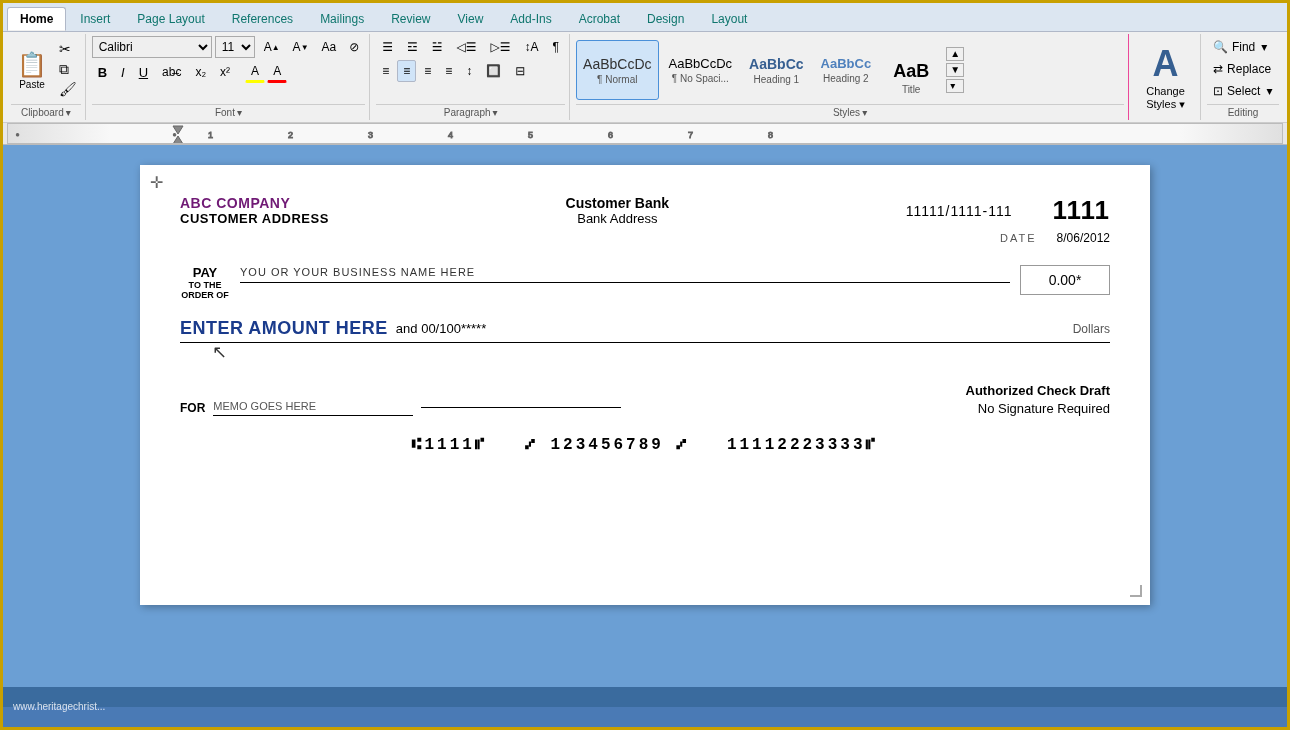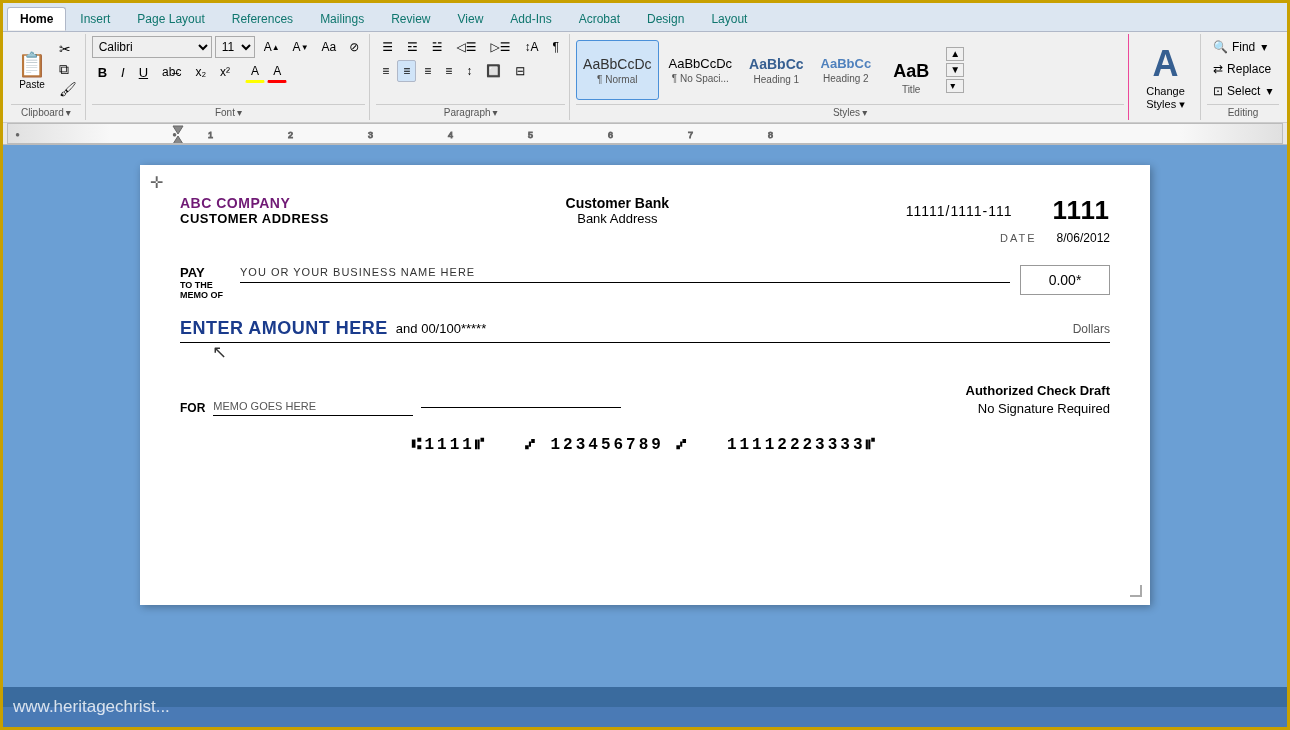--- a/index.html
+++ b/index.html
@@ -372,20 +372,21 @@
       align-items: flex-start;
       gap: 10px;
     }
 
     .pay-label {
       display: flex;
       flex-direction: column;
       font-size: 10px;
       font-weight: bold;
       min-width: 50px;
+      align-items: center;
     }
 
     .pay-to-line {
       flex: 1;
       border-bottom: 1px solid #000;
       padding-bottom: 3px;
       font-size: 12px;
       letter-spacing: 0.5px;
     }
 
@@ -494,21 +495,21 @@
     
     .bottom-bar {
       background: #3a6b9e;
       height: 20px;
       display: flex;
       align-items: center;
       padding: 0 10px;
     }
 
     .website-text {
-      font-size: 17px;
+      font-size: 10px;
       color: rgba(255,255,255,0.8);
       margin-top: 19px;
     }
 
     .scroll-arrows {
       display: flex;
       flex-direction: column;
       justify-content: center;
       gap: 2px;
       padding: 2px 2px;
@@ -740,21 +741,21 @@
           <span class="date-label">DATE</span>
           <span class="date-value">8/06/2012</span>
         </div>
       </div>
     </div>
 
     <div class="pay-section">
       <div class="pay-label">
         <span style="font-size:13px;font-weight:bold;">PAY</span>
         <span style="font-size:9px;">TO THE</span>
-        <span style="font-size:9px;">MEMO OF</span>
+        <span style="font-size:9px;">ORDER OF</span>
       </div>
       <div class="pay-to-line">
         <span style="font-size:11px;letter-spacing:1px;color:#333;">YOU OR YOUR BUSINESS NAME HERE</span>
       </div>
       <div class="amount-box">
         <span>0.00*</span>
       </div>
     </div>
 
     <div class="amount-words-row">

